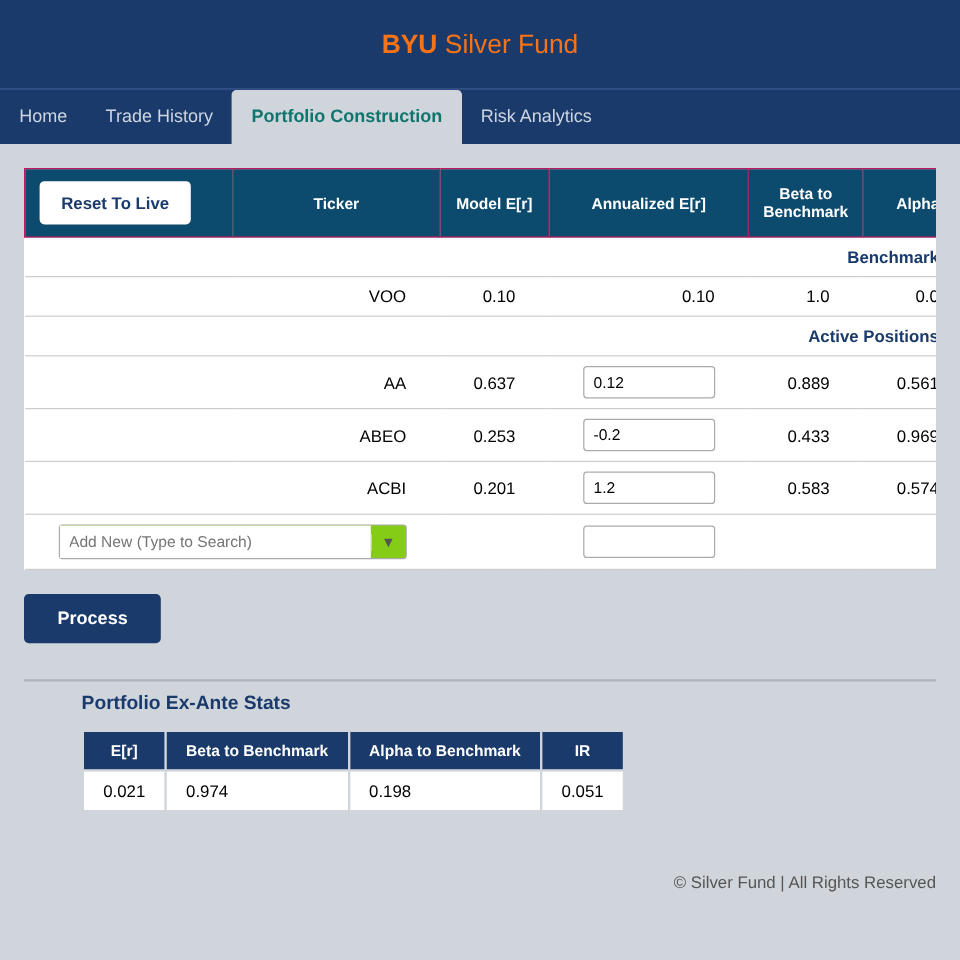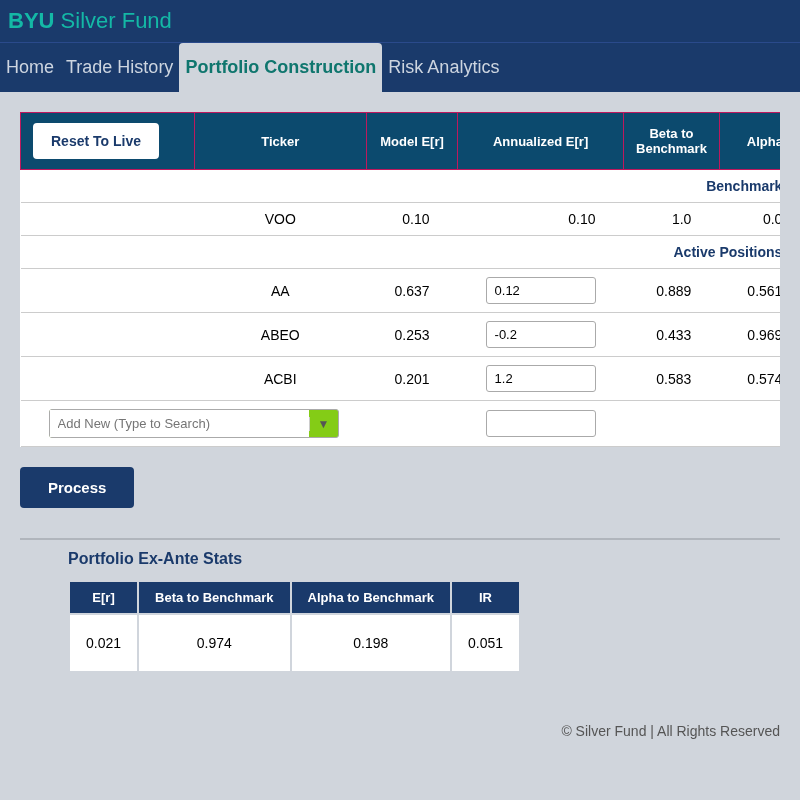--- a/index.html
+++ b/index.html
@@ -1,39 +1,40 @@
 <!DOCTYPE html>
 <html><head>
   <meta charset="utf-8">
   <style>
     * { box-sizing: border-box; margin: 0; padding: 0; }
     body { font-family: Arial, sans-serif; background: #d0d5dc; width: 800px; min-height: 800px; }
 
     
     .header {
       background: #1a3a6b;
-      color: #14b8a6;
-      padding: 8px;
+      color: #f97316;
+      text-align: center;
+      padding: 24px;
       font-size: 22px;
       font-weight: 400;
     }
     .header strong { font-weight: 900; }
 
     
     .nav {
       background: #1a3a6b;
       display: flex;
       align-items: stretch;
       border-top: 1px solid #2a4a8b;
     }
     .nav-item {
       color: #cdd5e0;
-      padding: 14px 6px;
+      padding: 14px 16px;
       cursor: pointer;
-      font-size: 18px;
+      font-size: 15px;
       text-decoration: none;
     }
     .nav-item.active {
       background: #d0d5dc;
       color: #0f766e;
       font-weight: bold;
       border-radius: 4px 4px 0 0;
     }
 
     
@@ -86,21 +87,21 @@
 
     .data-table td {
       padding: 8px 28px;
       text-align: right;
       font-size: 14px;
       border-bottom: 1px solid #ccc;
       background: white;
     }
 
     .data-table td.ticker-cell {
-      text-align: center;
+      text-align: right;
       font-weight: 500;
       width: 200px;
     }
 
     .input-cell {
       padding: 4px 8px;
       margin-top: 47px;
     }
 
     .input-cell input {
@@ -180,22 +181,21 @@
       color: white;
       padding: 8px 16px;
       font-size: 13px;
       font-weight: 600;
       border: 2px solid #d0d5dc;
       text-align: center;
     }
 
     .stats-table td {
       background: white;
-      padding: 20px 16px;
-      text-align: center;
+      padding: 8px 16px;
       font-size: 14px;
       border: 2px solid #d0d5dc;
     }
 
     
     .footer {
       background: #d0d5dc;
       text-align: right;
       padding: 10px 20px;
       font-size: 14px;

